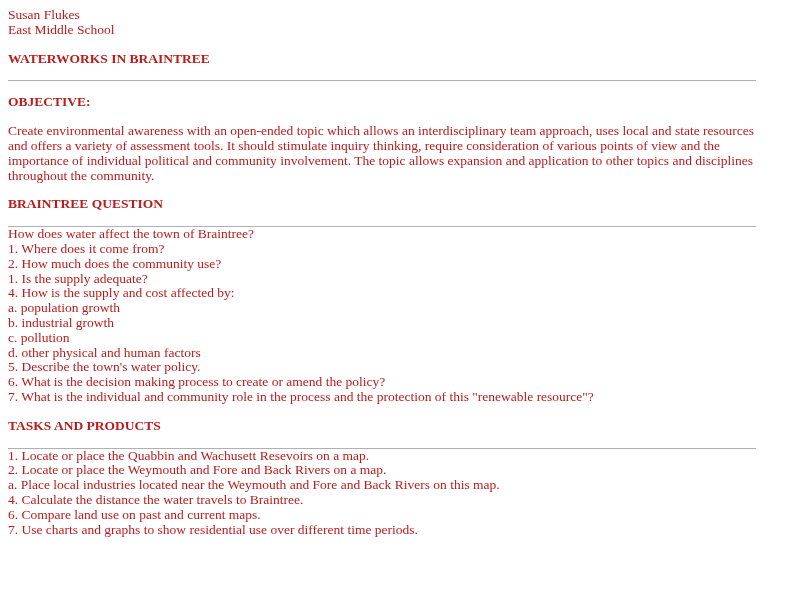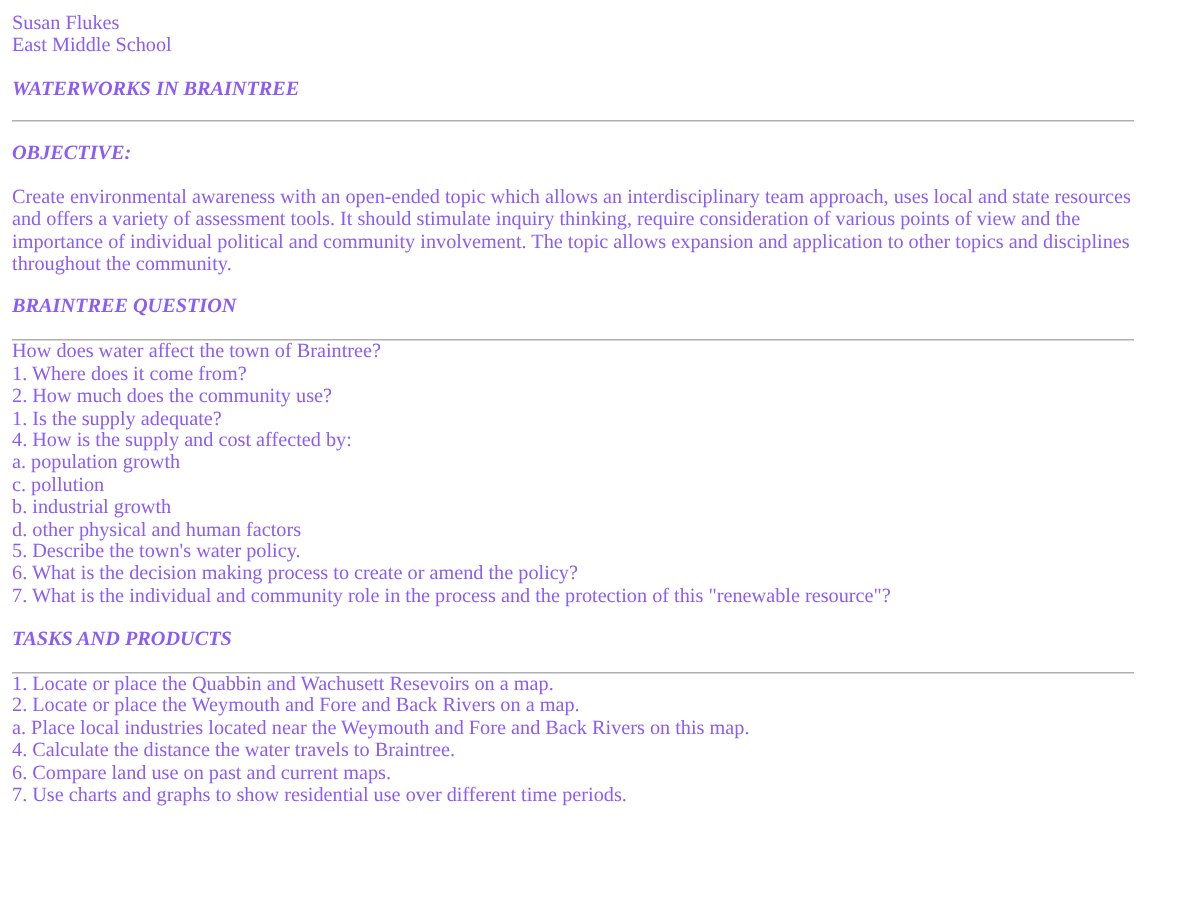--- a/index.html
+++ b/index.html
@@ -7,35 +7,34 @@
     padding: 0;
     background: #ffffff;
   }
   .doc {
     box-sizing: border-box;
     width: 764px;
     height: 600px;
     padding: 8px;
     overflow: hidden;
     background: #ffffff;
-    color: #8b5cf6;
+    color: #b91c1c;
     font-family: "Liberation Serif", serif;
     font-size: 13.5px;
     line-height: 14.8px;
   }
   .block {
     margin: 0 0 14px 0;
   }
   .block:first-child {
     margin-top: 0;
   }
   .heading {
     font-weight: bold;
     margin: 14px 0;
-    font-style: italic;
   }
   .divider {
     border: none;
     border-top: 1px solid #b0b0b0;
     height: 0;
     margin: 9px 0 0 0;
   }
   .line {
     white-space: normal;
   }
@@ -65,22 +64,22 @@
 
   <hr class="divider">
 
   <div class="block">
     <div class="line">How does water affect the town of Braintree?</div>
     <div class="line">1. Where does it come from?</div>
     <div class="line">2. How much does the community use?</div>
     <div class="line">1. Is the supply adequate?</div>
     <div class="line">4. How is the supply and cost affected by:</div>
     <div class="line">a. population growth</div>
+    <div class="line">b. industrial growth</div>
     <div class="line">c. pollution</div>
-    <div class="line">b. industrial growth</div>
     <div class="line">d. other physical and human factors</div>
     <div class="line">5. Describe the town's water policy.</div>
     <div class="line">6. What is the decision making process to create or amend the policy?</div>
     <div class="line">7. What is the individual and community role in the process and the protection of this "renewable resource"?</div>
   </div>
 
   <div class="heading">TASKS AND PRODUCTS</div>
 
   <hr class="divider">
 

